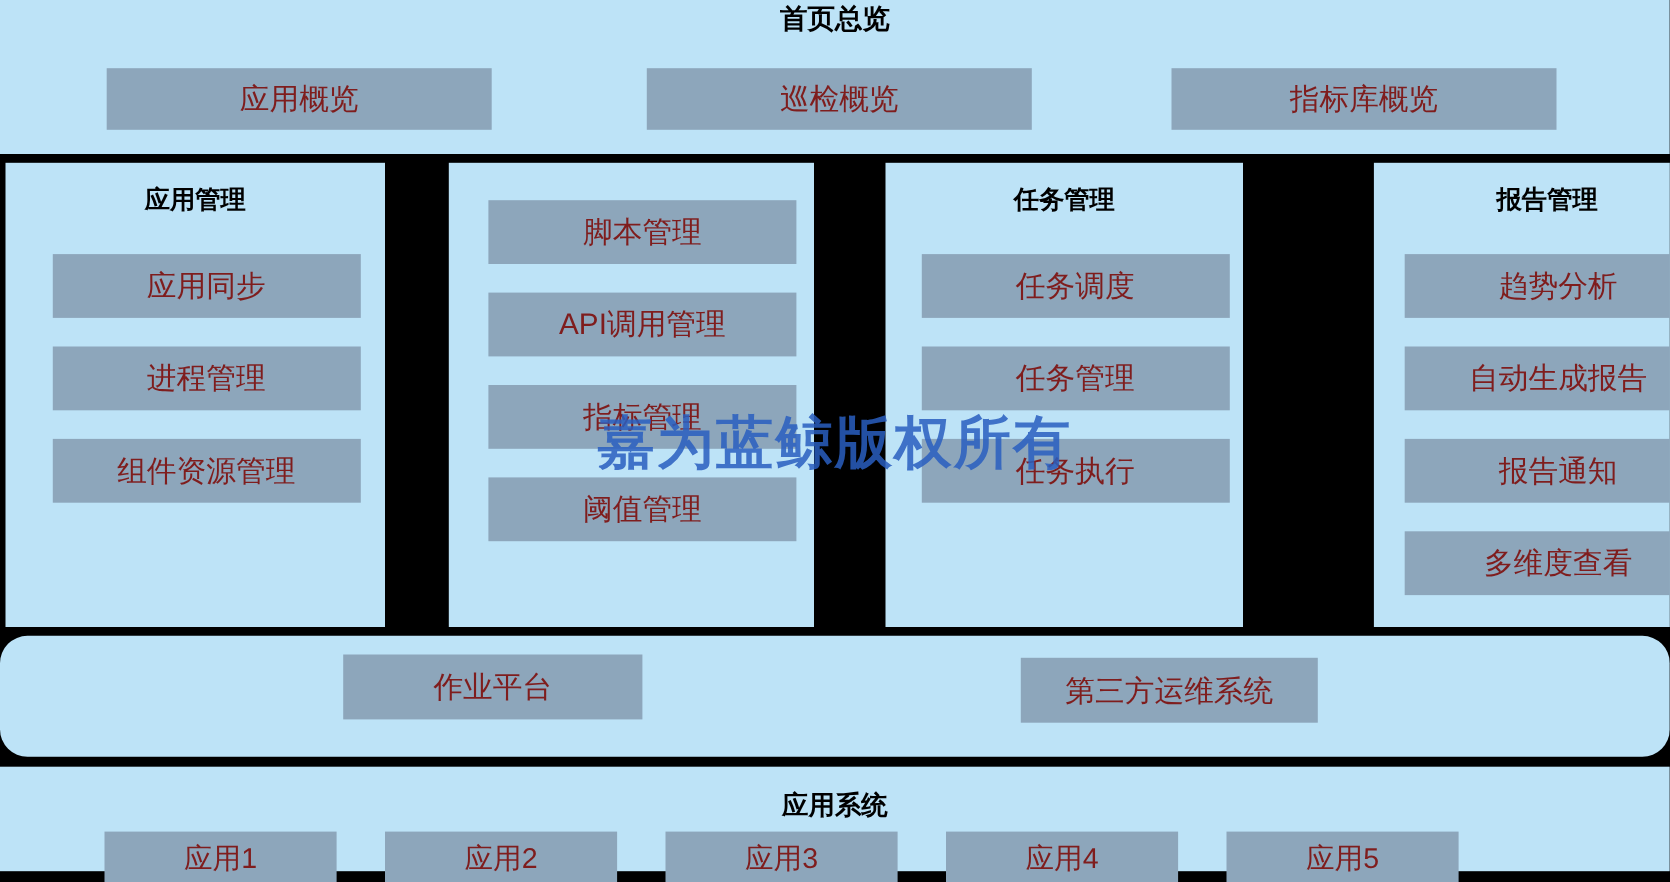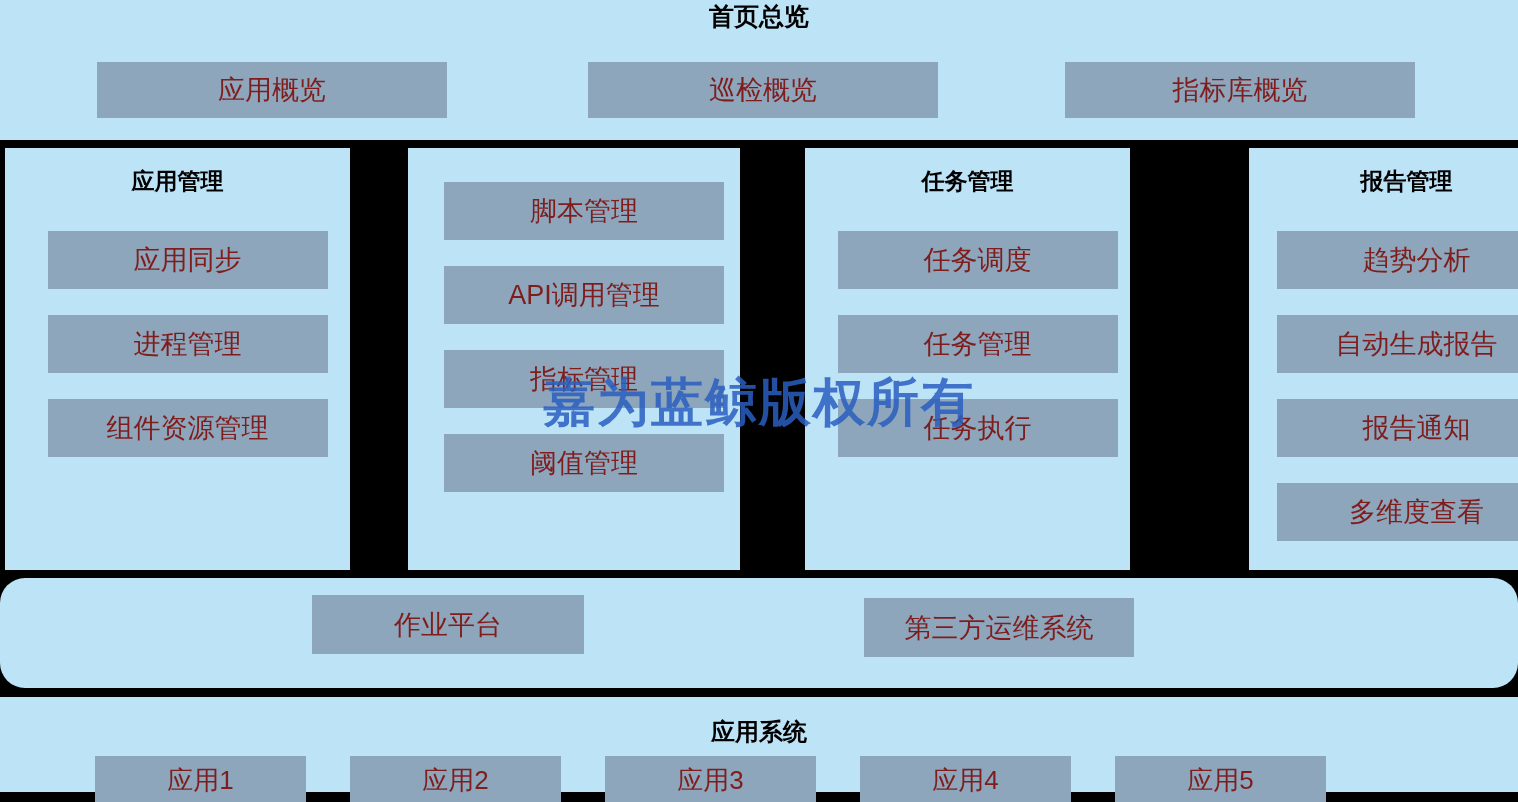--- a/index.html
+++ b/index.html
@@ -41,21 +41,21 @@
     display: flex; flex-direction: column; align-items: center;
     gap: 26px;
     margin-left: 20px;
   }
   .col-items .gray-box { width: 280px; height: 58px; }
 
   
   .section-band { top: 578px; left: 0; width: 1518px; height: 110px; border-radius: 25px; }
   .band-box { position: absolute; height: 59px; }
   .band-box-1 { left: 312px; top: 17px; width: 272px; }
-  .band-box-2 { left: 864px; top: 20px; width: 270px; }
+  .band-box-2 { left: 928px; top: 20px; width: 270px; }
 
   
   .section-bottom { top: 697px; left: 0; width: 1518px; height: 95px; }
   .bottom-title {
     text-align: center; font-size: 24px; font-weight: bold; color: #000;
     padding-top: 19px;
   }
   .bottom-boxes {
     display: flex; gap: 44px;
     padding-left: 95px;

